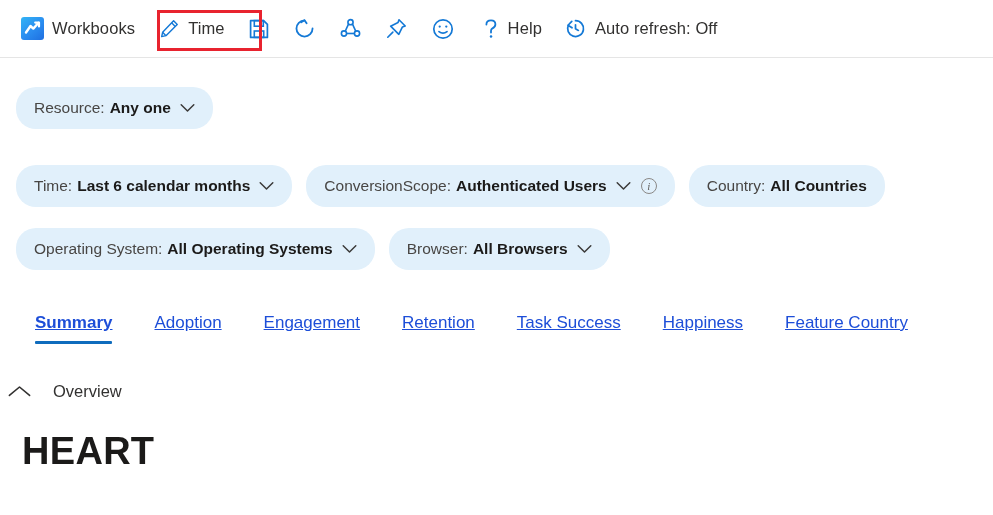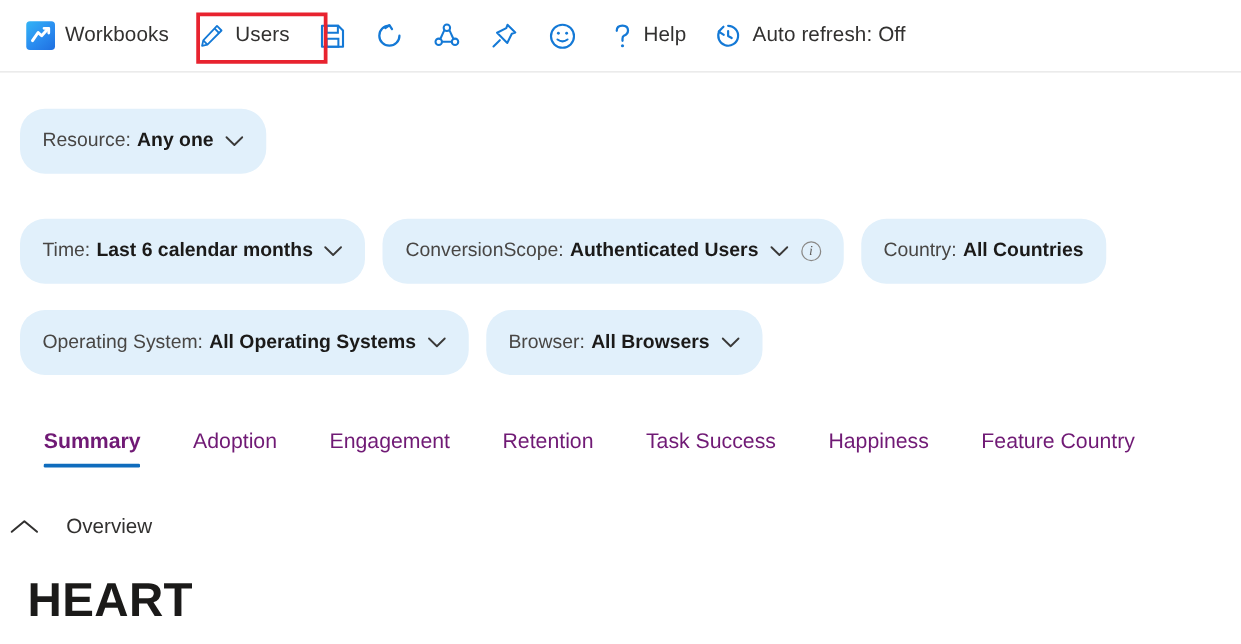--- a/index.html
+++ b/index.html
@@ -59,21 +59,21 @@
   .filters { padding: 0 0 0 16px; }
   .filter-row { display: flex; align-items: center; gap: 14px; white-space: nowrap; }
   .row-1 { margin-top: 29px; }
   .row-2 { margin-top: 36px; }
   .row-3 { margin-top: 21px; align-items: flex-end; }
 
   .pill {
     display: inline-flex;
     align-items: center;
     gap: 7px;
-    height: 52px;
+    height: 42px;
     padding: 0 18px;
     border-radius: 20px;
     background: #e1f0fb;
     font-size: 15.5px;
     color: #3b3a39;
     cursor: pointer;
     flex: none;
   }
   .pill .p-key { font-weight: 400; color: #484644; }
   .pill .p-val { font-weight: 700; color: #1b1a19; margin-left: -2px; }
@@ -96,22 +96,23 @@
     align-items: flex-end;
     gap: 0;
     margin-top: 43px;
     padding-left: 14px;
     white-space: nowrap;
   }
   .tab {
     position: relative;
     padding: 0 21px 11px 21px;
     font-size: 17px;
-    color: #701a75;
+    color: #1d4ed8;
     cursor: pointer;
+    text-decoration: underline;
   }
   .tab.active { font-weight: 700; }
   .tab.active::after {
     content: "";
     position: absolute;
     left: 21px; right: 21px; bottom: 0;
     height: 3px;
     background: #0f6cbd;
     border-radius: 1px;
   }
@@ -151,21 +152,21 @@
   </div>
 
   <div class="tb-item" style="margin-left:10px;">
     <span class="icon-blue">
       <svg width="21" height="21" viewBox="0 0 22 22" fill="none">
         <path d="M15.3 2.9 L19.1 6.7 L7.3 18.5 L2.8 19.5 L3.8 15 Z" stroke="#1479d6" stroke-width="1.5" stroke-linejoin="round"></path>
         <path d="M13.2 5 L17 8.8" stroke="#1479d6" stroke-width="1.5"></path>
         <path d="M3.8 15 L7.3 18.5" stroke="#1479d6" stroke-width="1.5"></path>
       </svg>
     </span>
-    <span class="tb-label">Users</span>
+    <span class="tb-label">Time</span>
   </div>
 
   <div class="tb-item" style="margin-left:9px;">
     <span class="icon-blue">
       <svg width="22" height="22" viewBox="0 0 22 22" fill="none">
         <path d="M2.6 2.6 H15.6 L19.4 6.4 V19.4 H2.6 Z" stroke="#1479d6" stroke-width="1.7" stroke-linejoin="round"></path>
         <rect x="6.3" y="2.6" width="9" height="5.6" stroke="#1479d6" stroke-width="1.6"></rect>
         <rect x="6.3" y="13" width="9.4" height="6.4" stroke="#1479d6" stroke-width="1.6"></rect>
       </svg>
     </span>

